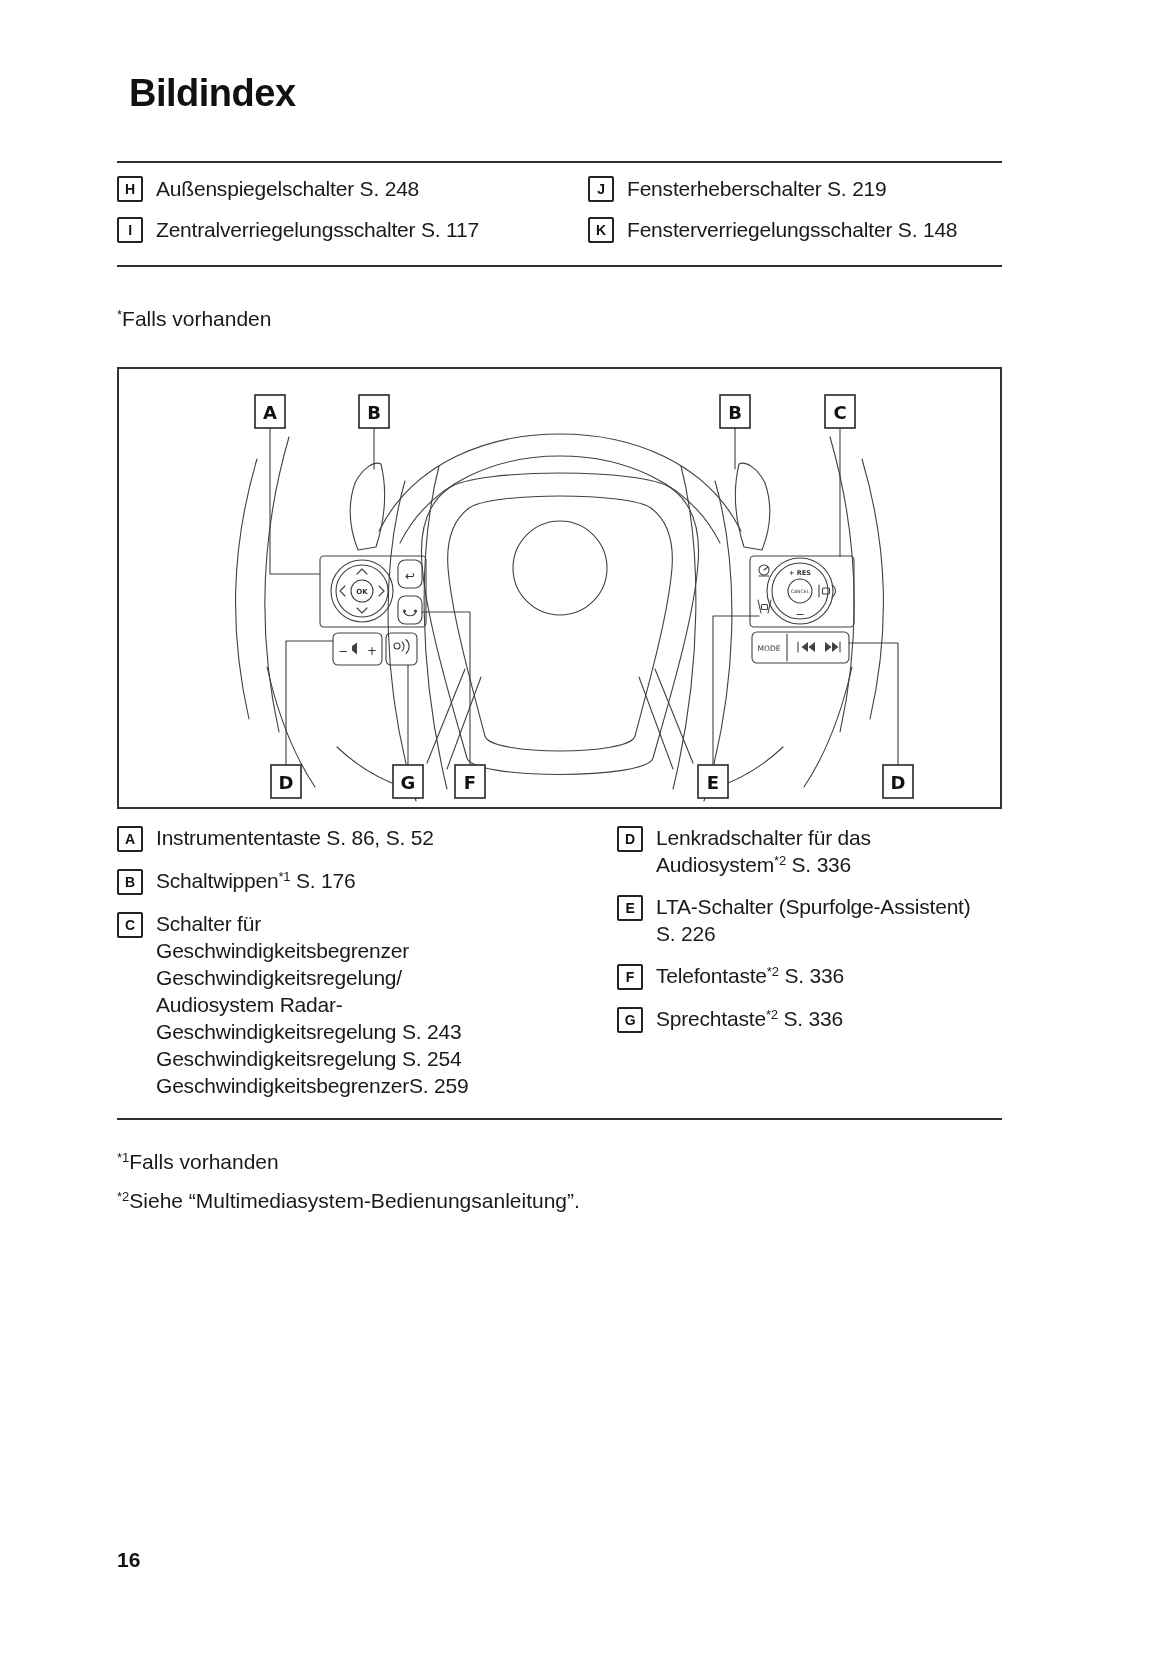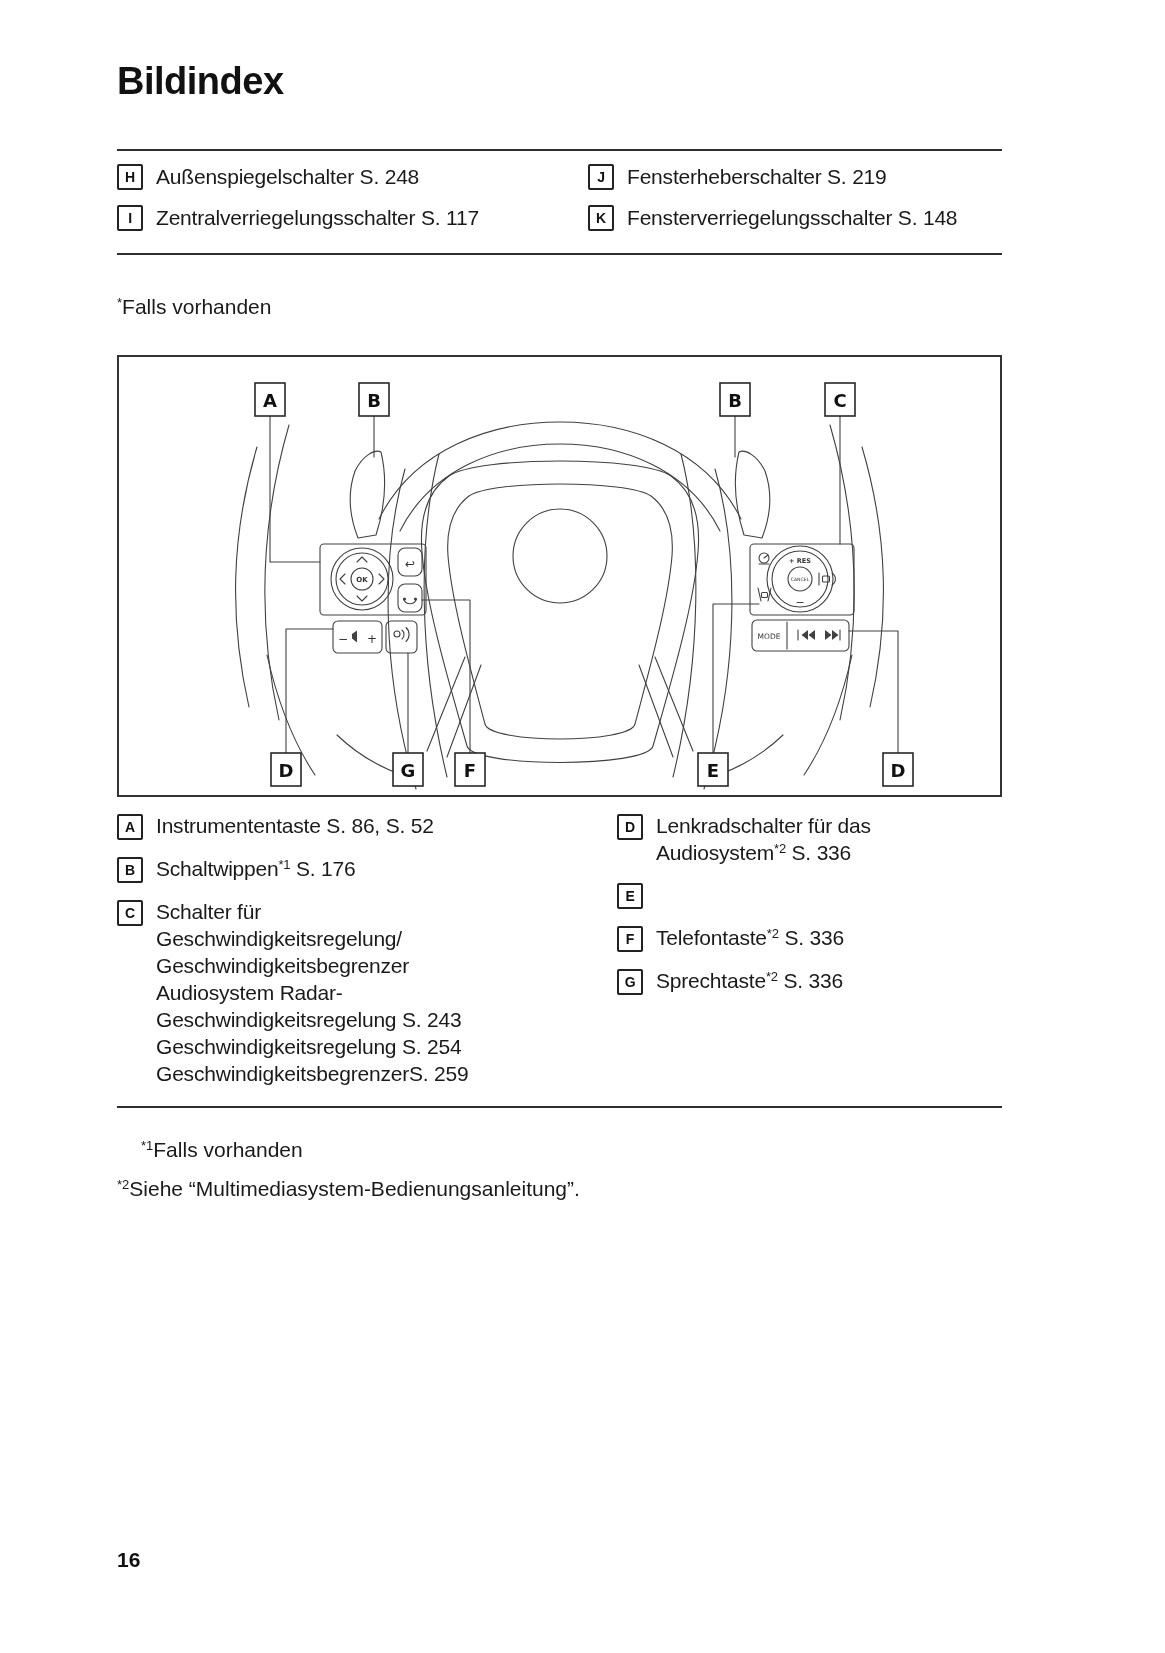--- a/index.html
+++ b/index.html
@@ -6,21 +6,21 @@
   body {
     width:1165px; height:1653px;
     background:#ffffff;
     color:#1a1a1a;
     font-family:"Liberation Sans", sans-serif;
     position:relative;
     overflow:hidden;
   }
   .content { margin-left:117px; width:885px; }
   .title {
-    margin:0; padding-top:60px;
+    margin:12px; padding-top:60px;
     font-size:38px; font-weight:800; letter-spacing:-0.5px;
     color:#111;
   }
   .rule { height:2px; background:#2e2e2e; }
   .rule-1 { margin-top:46px; }
   .rule-2 { margin-top:22px; }
   .rule-3 { margin-top:4px; }
   .top-index { margin-top:13px; display:grid; grid-template-columns:471px 1fr; row-gap:15px; }
   .idx-item { display:flex; align-items:center; gap:13px; font-size:21px; letter-spacing:-0.2px; }
   .letter-box {
@@ -38,21 +38,21 @@
   }
   .fig-svg .filled { fill:#414141; stroke:none; }
   .fig-svg text { font-family:"DejaVu Sans", sans-serif; fill:#333; stroke:none; }
   .fig-svg .callout rect { fill:#fff; stroke:#272727; stroke-width:1.6; }
   .fig-svg .callout text { font-size:18px; font-weight:700; fill:#111; text-anchor:middle; }
   .bottom-index { margin-top:15px; display:grid; grid-template-columns:500px 1fr; align-items:start; }
   .b-item { display:flex; gap:13px; font-size:21px; line-height:27px; margin-bottom:15px; letter-spacing:-0.2px; }
   .b-item .letter-box { margin-top:2px; }
   .item-text .line { display:block; }
   .footnote { font-size:21px; }
-  .footnote-1 { margin-top:30px;margin-left:24px; }
+  .footnote-1 { margin-top:30px; }
   .footnote-2 { margin-top:15px; }
   .page-num { position:absolute; left:117px; top:1548px; font-size:21px; font-weight:700; color:#111; }
 </style>
 </head>
 <body>
 
 <div class="content">
 
   <h1 class="title">Bildindex</h1>
 
@@ -254,39 +254,43 @@
         <span class="item-text"><span>Instrumententaste S. 86, S. 52</span></span>
       </div>
       <div class="b-item">
         <span class="letter-box">B</span>
         <span class="item-text"><span>Schaltwippen</span><sup class="star">*1</sup><span> S. 176</span></span>
       </div>
       <div class="b-item">
         <span class="letter-box">C</span>
         <span class="item-text">
           <span class="line">Schalter für</span>
+          <span class="line">Geschwindigkeitsbegrenzer</span>
           <span class="line">Geschwindigkeitsregelung/</span>
-          <span class="line">Geschwindigkeitsbegrenzer</span>
           <span class="line">Audiosystem Radar-</span>
           <span class="line">Geschwindigkeitsregelung S. 243</span>
           <span class="line">Geschwindigkeitsregelung S. 254</span>
           <span class="line">GeschwindigkeitsbegrenzerS. 259</span>
         </span>
       </div>
     </div>
     <div>
       <div class="b-item">
         <span class="letter-box">D</span>
         <span class="item-text">
           <span class="line">Lenkradschalter für das</span>
           <span class="line"><span>Audiosystem</span><sup class="star">*2</sup><span> S. 336</span></span>
         </span>
       </div>
       <div class="b-item">
         <span class="letter-box">E</span>
+        <span class="item-text">
+          <span class="line">LTA-Schalter (Spurfolge-Assistent)</span>
+          <span class="line">S. 226</span>
+        </span>
       </div>
       <div class="b-item">
         <span class="letter-box">F</span>
         <span class="item-text"><span>Telefontaste</span><sup class="star">*2</sup><span> S. 336</span></span>
       </div>
       <div class="b-item">
         <span class="letter-box">G</span>
         <span class="item-text"><span>Sprechtaste</span><sup class="star">*2</sup><span> S. 336</span></span>
       </div>
     </div>

